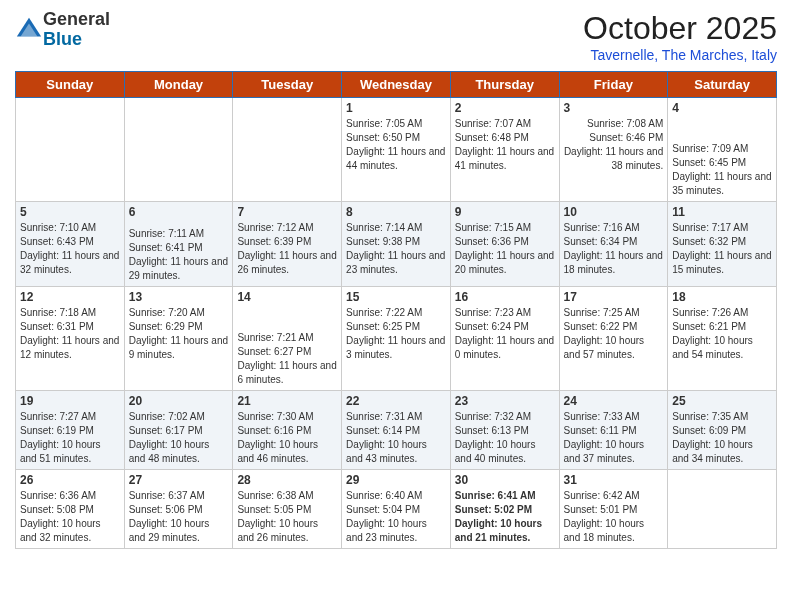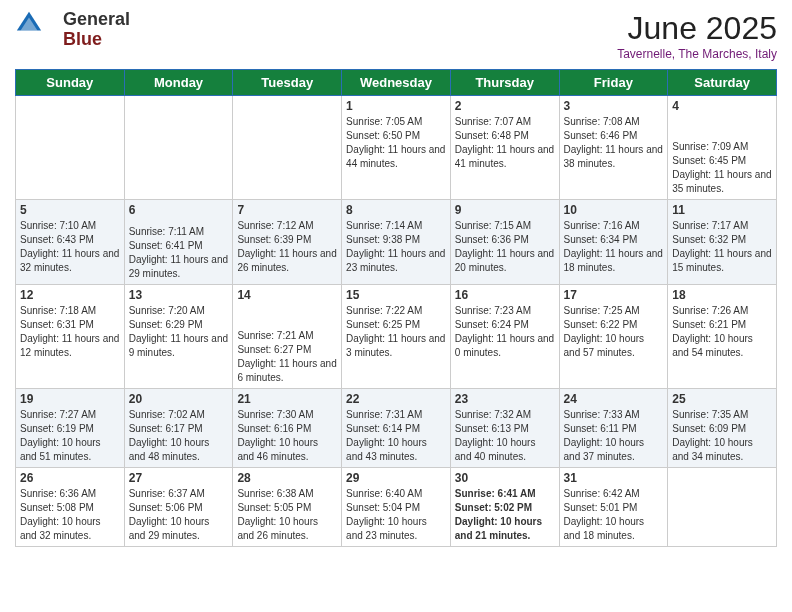--- a/index.html
+++ b/index.html
@@ -15,53 +15,53 @@
       padding: 10px 15px;
     }
     .header {
       display: flex;
       justify-content: space-between;
       align-items: flex-start;
       margin-bottom: 8px;
     }
     .logo {
       display: flex;
-      align-items: flex-start;
-      gap: 20px;
+      align-items: center;
+      gap: 0;
     }
     .logo-text {
       font-size: 18px;
       font-weight: bold;
       line-height: 1.1;
     }
     .logo-general { color: #333; }
-    .logo-blue { color: #7f1d1d; }
+    .logo-blue { color: #0369a1; }
     .logo-icon {
       width: 28px;
       height: 28px;
     }
     .title-block {
       text-align: right;
     }
     .month-title {
       font-size: 32px;
       font-weight: normal;
       color: #222;
     }
     .subtitle {
-      font-size: 12px;
-      color: #701a75;
+      font-size: 14px;
+      color: #1d4ed8;
     }
     .calendar {
       width: 100%;
       border-collapse: collapse;
       border: 1px solid #ccc;
     }
     .calendar th {
-      background: #15803d;
+      background: #c2410c;
       color: #fff;
       text-align: center;
       padding: 5px 2px;
       font-size: 13px;
       font-weight: bold;
       border: 1px solid #2a6db5;
     }
     .calendar td {
       vertical-align: top;
       border: 1px solid #ccc;
@@ -102,21 +102,21 @@
       <svg class="logo-icon" viewBox="0 0 30 30">
         <polygon points="15,2 28,22 2,22" fill="#1a6bb5"></polygon>
         <polygon points="15,8 24,22 6,22" fill="#fff" opacity="0.4"></polygon>
       </svg>
       <div class="logo-text">
         <div class="logo-general">General</div>
         <div class="logo-blue">Blue</div>
       </div>
     </div>
     <div class="title-block">
-      <div class="month-title">June 2025</div>
+      <div class="month-title">October 2025</div>
       <div class="subtitle">Tavernelle, The Marches, Italy</div>
     </div>
   </div>
 
   <table class="calendar">
     <thead>
       <tr>
           <th>Sunday</th>
           <th>Monday</th>
           <th>Tuesday</th>
@@ -138,21 +138,21 @@
 Daylight: 11 hours and 44 minutes.</div>
           </td>
           <td>
             <span class="day-number">2</span>
             <div class="day-info" style="white-space: pre-line;">Sunrise: 7:07 AM
 Sunset: 6:48 PM
 Daylight: 11 hours and 41 minutes.</div>
           </td>
           <td>
             <span class="day-number">3</span>
-            <div class="day-info" style="white-space: pre-line;">Sunrise: 7:08 AM
+            <div class="day-info" style="white-space: pre-line; text-align: right;">Sunrise: 7:08 AM
 Sunset: 6:46 PM
 Daylight: 11 hours and 38 minutes.</div>
           </td>
           <td>
             <span class="day-number">4</span>
             <div class="day-info" style="white-space: pre-line; margin-top: 27px;">Sunrise: 7:09 AM
 Sunset: 6:45 PM
 Daylight: 11 hours and 35 minutes.</div>
           </td>
         </tr>

